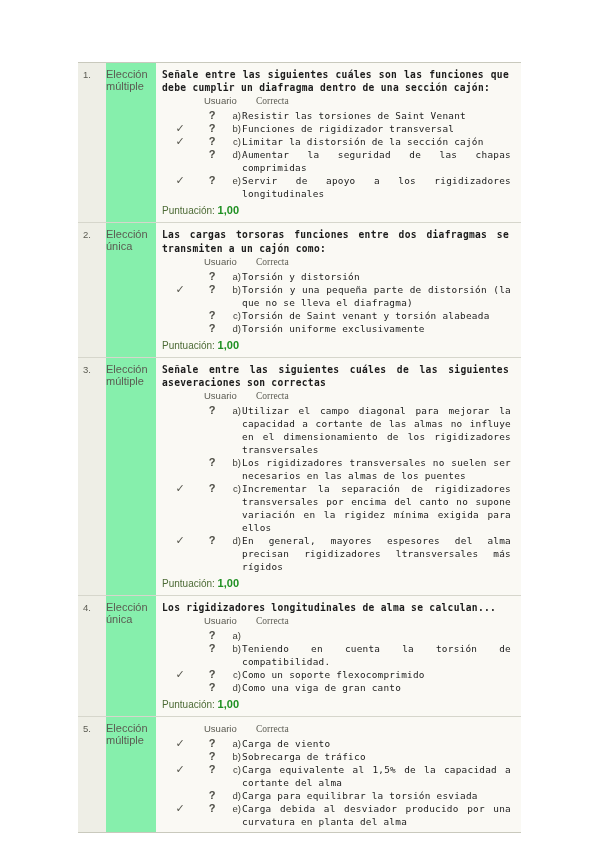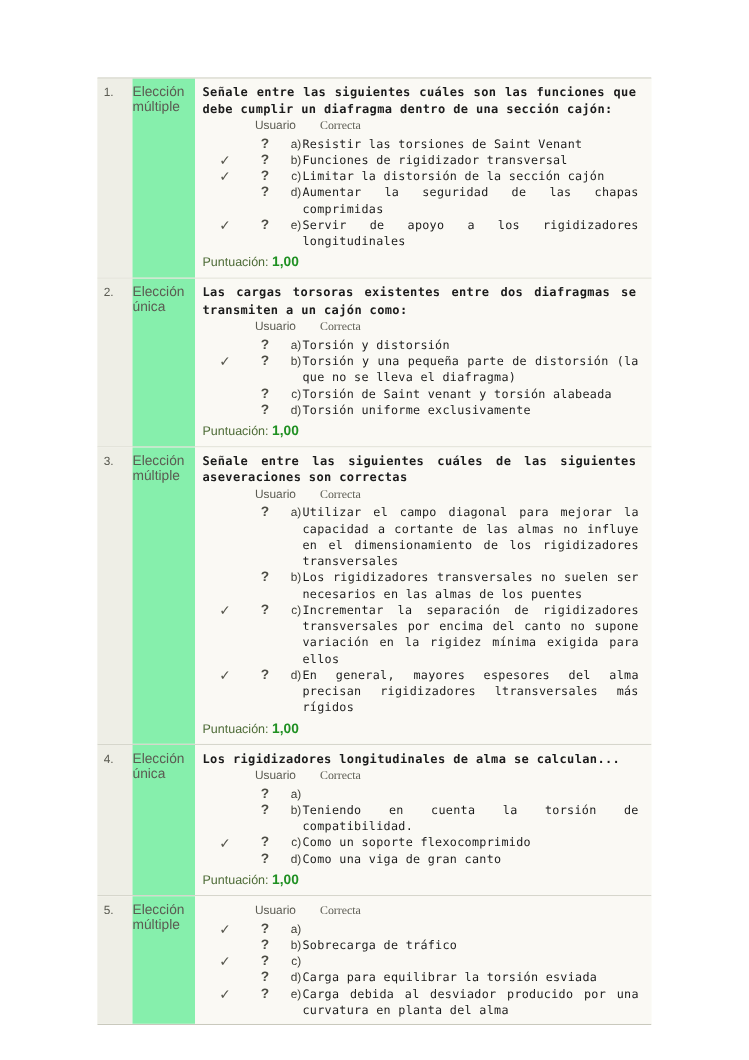--- a/index.html
+++ b/index.html
@@ -211,21 +211,21 @@
         <div class="score-line"><span>Puntuación:</span> <span class="score-val">1,00</span></div>
       </div>
     </div>
     <div class="q-row">
       <div class="col-num">2.</div>
       <div class="col-type">
         <div>Elección</div>
         <div>única</div>
       </div>
       <div class="col-body">
-        <div class="q-text">Las cargas torsoras existentes entre dos diafragmas se transmiten a un cajón como:</div>
+        <div class="q-text">Las cargas torsoras funciones entre dos diafragmas se transmiten a un cajón como:</div>
         <div class="col-headers">
           <div class="ch-usuario">Usuario</div>
           <div class="ch-correcta">Correcta</div>
         </div>
         <div class="ans-list">
           <div class="ans-row">
             <div class="cell-user"></div>
             <div class="cell-correct">?</div>
             <div class="cell-letter">a)</div>
             <div class="cell-text">Torsión y distorsión</div>
@@ -342,31 +342,33 @@
       <div class="col-body">
         <div class="col-headers">
           <div class="ch-usuario">Usuario</div>
           <div class="ch-correcta">Correcta</div>
         </div>
         <div class="ans-list">
           <div class="ans-row">
             <div class="cell-user check">✓</div>
             <div class="cell-correct">?</div>
             <div class="cell-letter">a)</div>
+            <div class="cell-text">Carga de viento</div>
           </div>
           <div class="ans-row">
             <div class="cell-user"></div>
             <div class="cell-correct">?</div>
             <div class="cell-letter">b)</div>
             <div class="cell-text">Sobrecarga de tráfico</div>
           </div>
           <div class="ans-row">
             <div class="cell-user check">✓</div>
             <div class="cell-correct">?</div>
             <div class="cell-letter">c)</div>
+            <div class="cell-text">Carga equivalente al 1,5% de la capacidad a cortante del alma</div>
           </div>
           <div class="ans-row">
             <div class="cell-user"></div>
             <div class="cell-correct">?</div>
             <div class="cell-letter">d)</div>
             <div class="cell-text">Carga para equilibrar la torsión esviada</div>
           </div>
           <div class="ans-row">
             <div class="cell-user check">✓</div>
             <div class="cell-correct">?</div>

